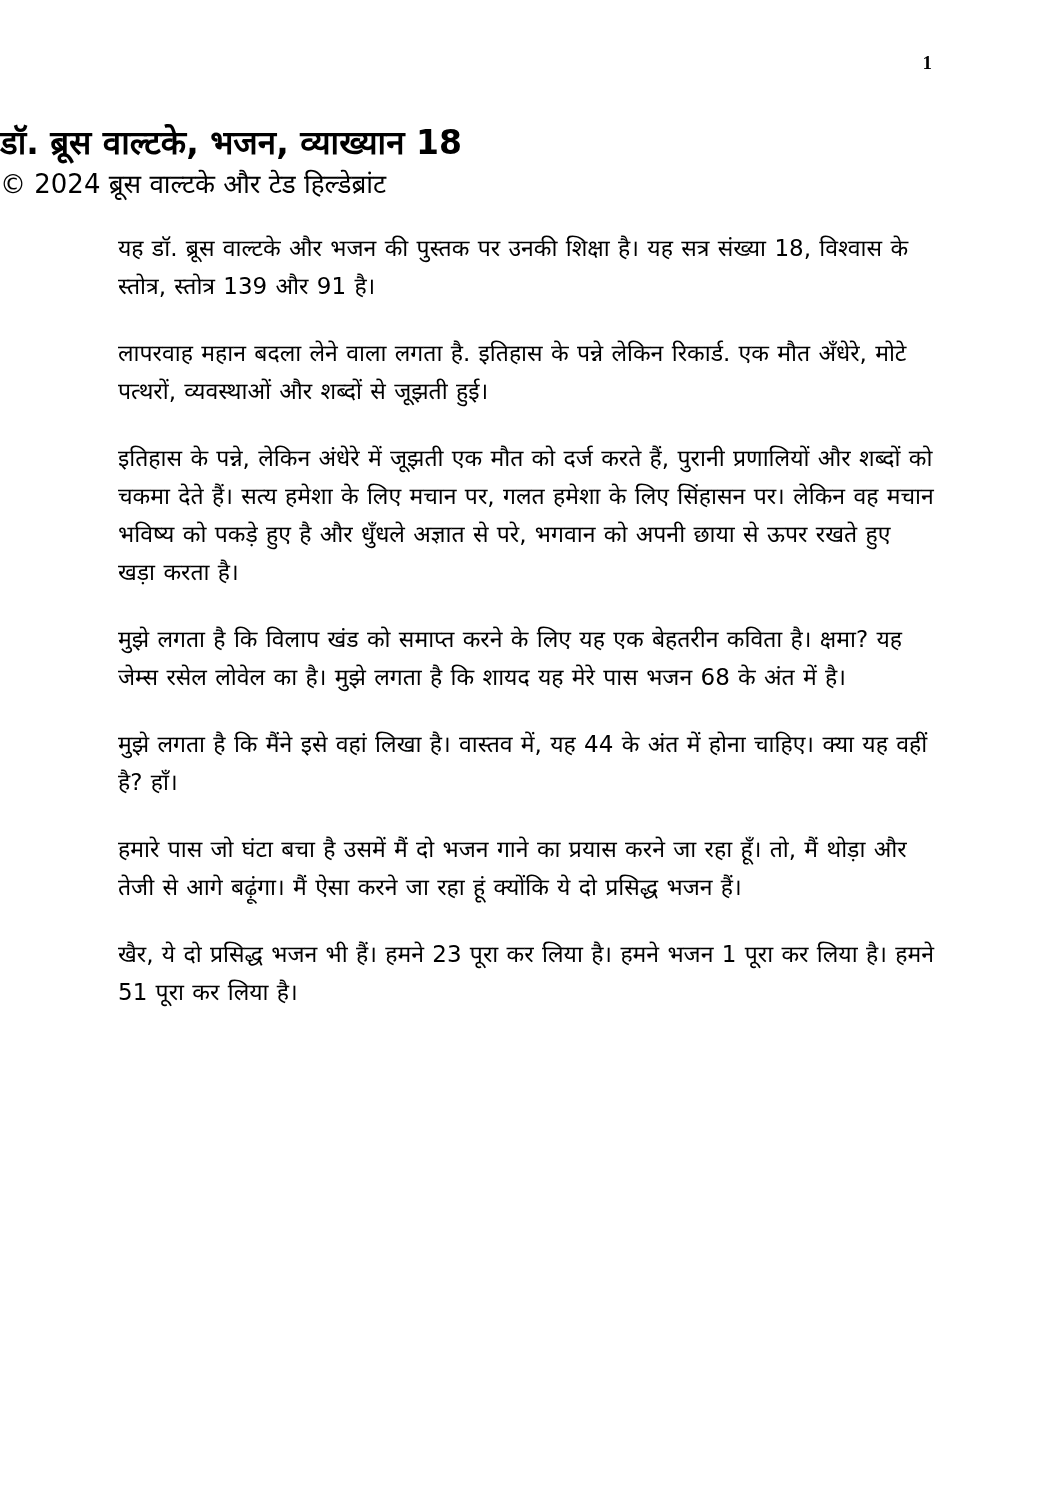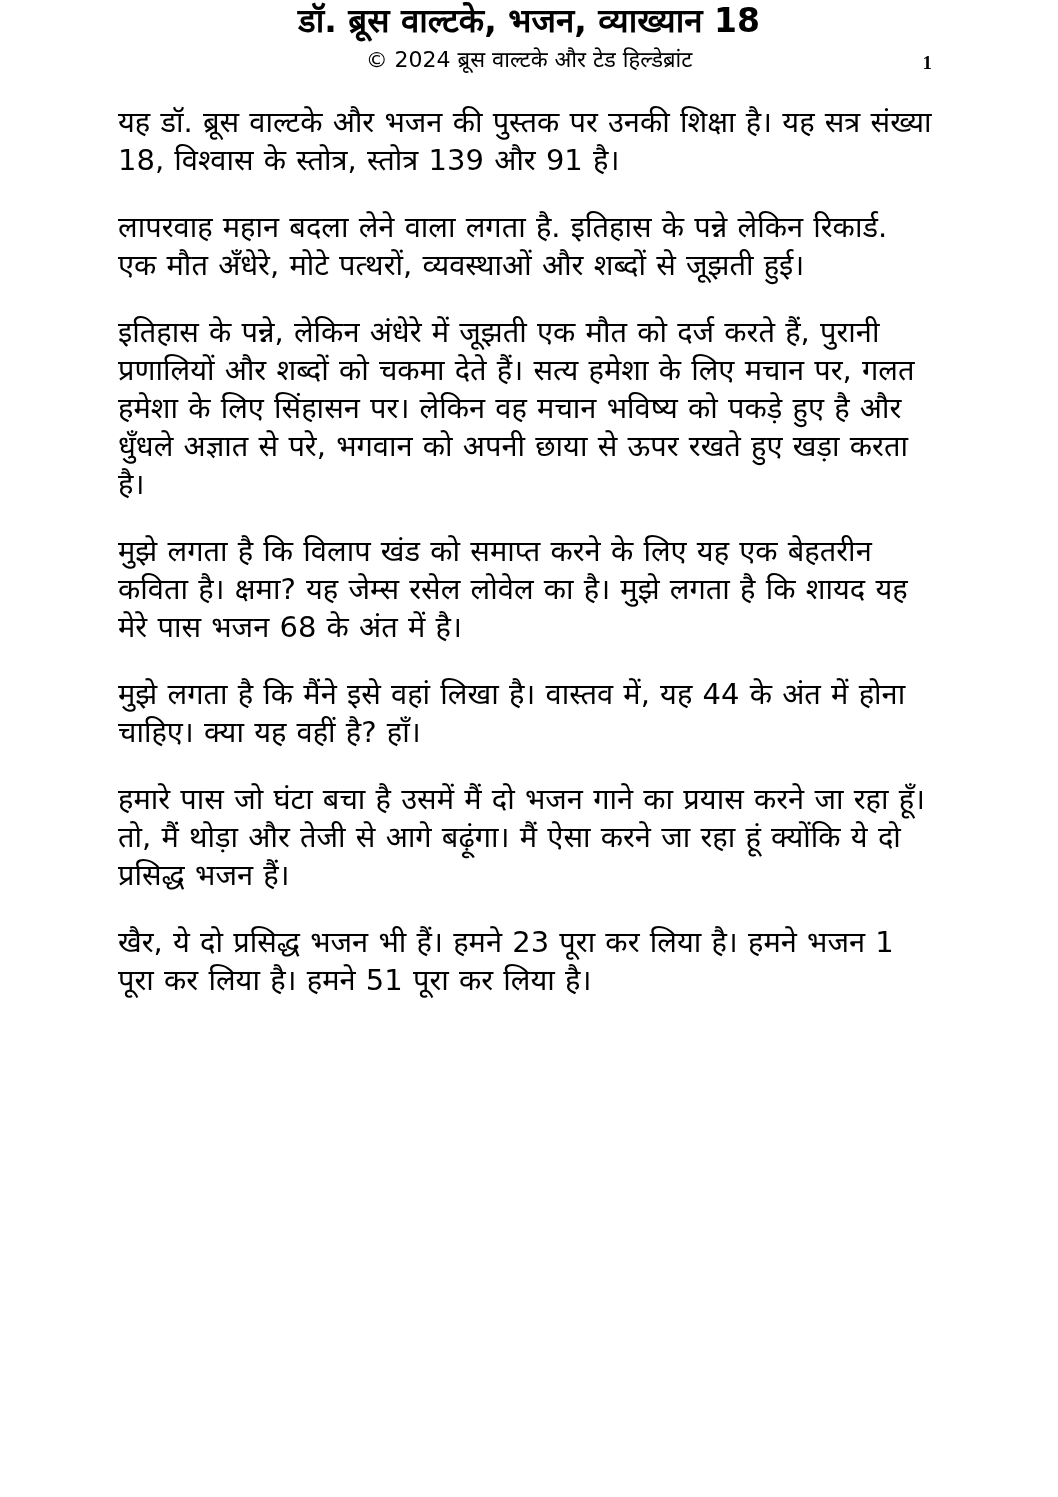--- a/index.html
+++ b/index.html
@@ -20,40 +20,40 @@
   .page-number {
     position: absolute;
     top: 53px;
     right: 126px;
     font-family: "Liberation Serif", "DejaVu Serif", serif;
     font-weight: bold;
     font-size: 19px;
     line-height: 1;
   }
   .doc-header {
-    text-align: center;
+    padding-top: 122px;
   }
   .doc-title {
     font-size: 33px;
     font-weight: bold;
     line-height: 1.25;
     margin: 0;
   }
   .doc-copyright {
-    font-size: 22px;
+    font-size: 26px;
     font-weight: normal;
     line-height: 1.2;
     margin: 6px 0 0 0;
   }
   .doc-body {
     margin: 29px 123px 0 118px;
     text-align: left;
   }
   .doc-body p {
-    font-size: 29px;
+    font-size: 23px;
     line-height: 38px;
     margin: 0 0 29px 0;
     word-spacing: 1px;
   }
 </style>
 </head>
 <body>
 
 <div class="page">
 

